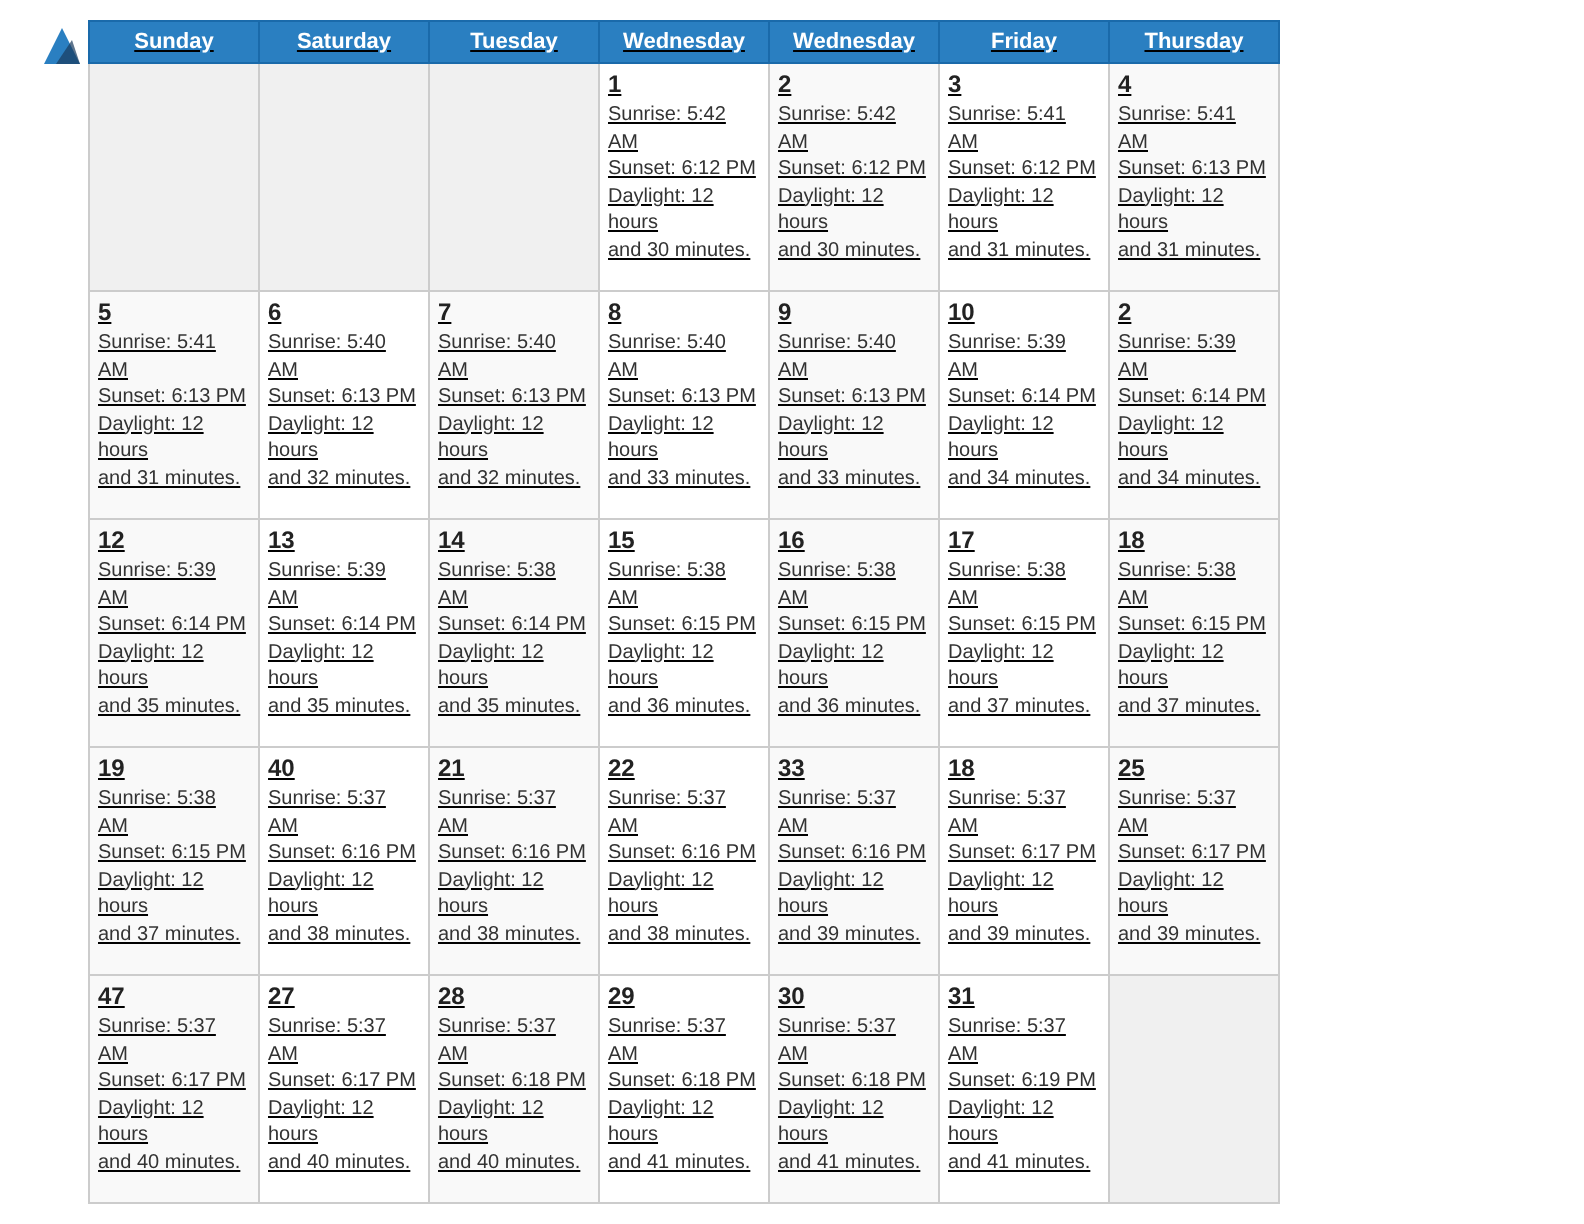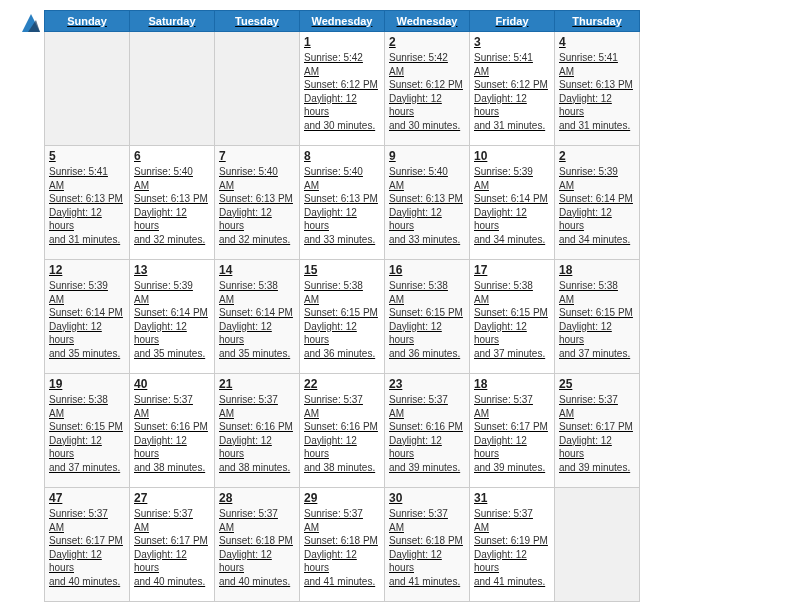--- a/index.html
+++ b/index.html
@@ -287,21 +287,21 @@
 and 38 minutes.</div>
           </td>
           <td>
             <span class="day-num">22</span>
             <div class="cell-info" style="white-space: pre-line;">Sunrise: 5:37 AM
 Sunset: 6:16 PM
 Daylight: 12 hours
 and 38 minutes.</div>
           </td>
           <td>
-            <span class="day-num">23</span>
+            <span class="day-num">33</span>
             <div class="cell-info" style="white-space: pre-line;">Sunrise: 5:37 AM
 Sunset: 6:16 PM
 Daylight: 12 hours
 and 39 minutes.</div>
           </td>
           <td>
             <span class="day-num">18</span>
             <div class="cell-info" style="white-space: pre-line;">Sunrise: 5:37 AM
 Sunset: 6:17 PM
 Daylight: 12 hours

